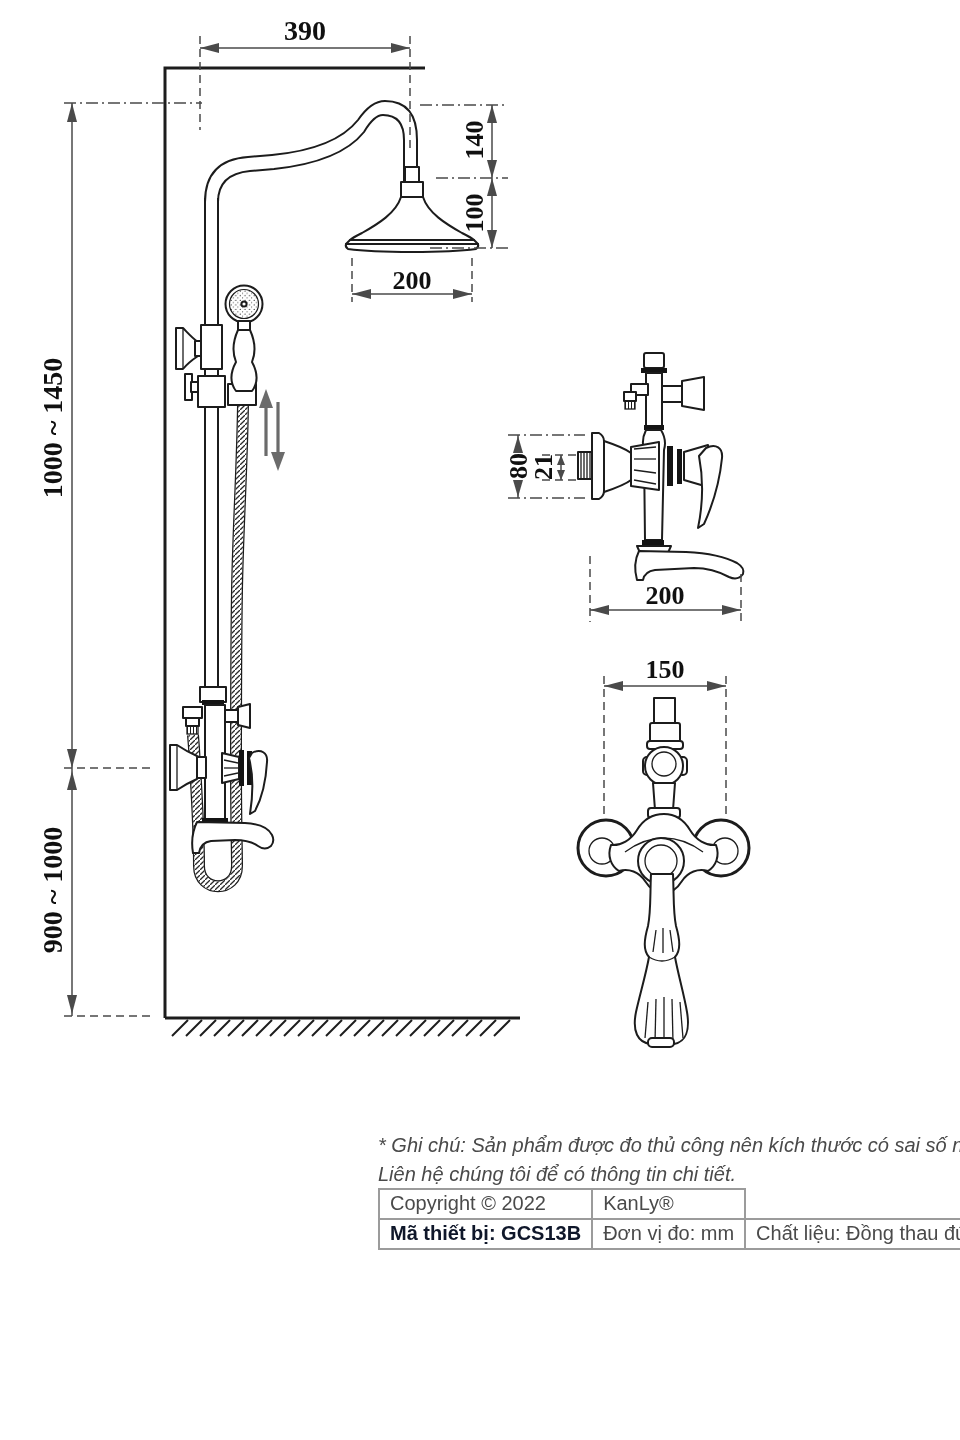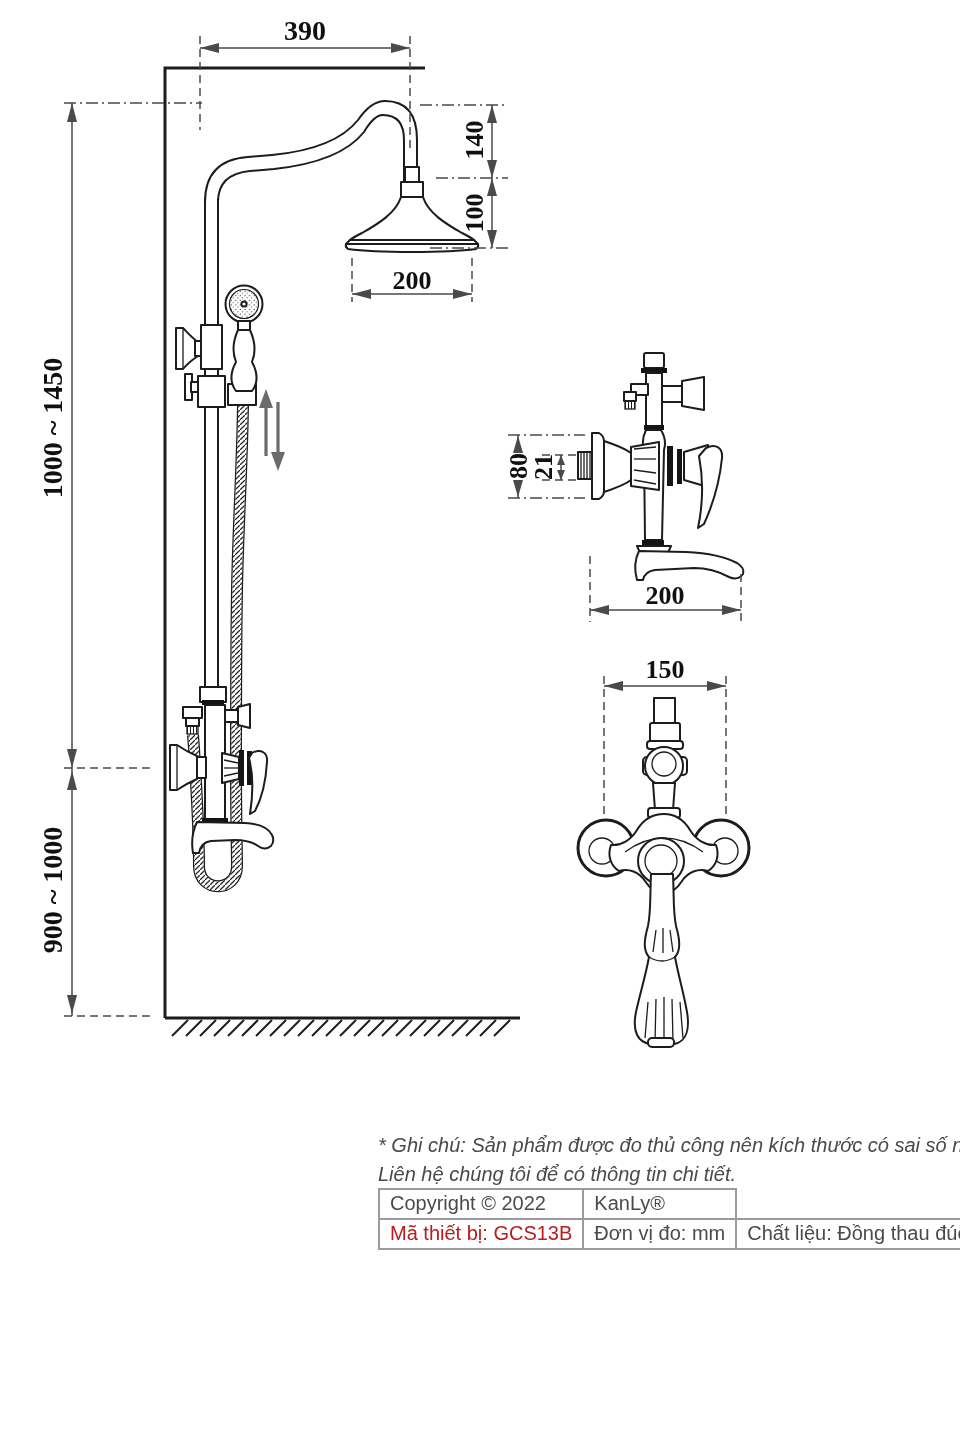--- a/index.html
+++ b/index.html
@@ -23,21 +23,21 @@
   .numlg{font-size:28px;}
   
   .note{position:absolute;left:378px;top:1131px;font-style:italic;font-size:20px;
         color:#4a4a4a;line-height:1.45;white-space:nowrap;}
   .spec{position:absolute;left:378px;top:1188px;border-collapse:collapse;}
   .spec td{border:2px solid #9b9b9b;font-size:20px;color:#4a4a4a;
            padding:1px 10px 3px 10px;line-height:24px;white-space:nowrap;background:#fff;}
   .spec td.c1{width:144px;border-radius:6px;}
   .spec td.c2{width:135px;margin-left:20px;}
   .spec td.c3{width:196px;}
-  .spec td.bold{font-weight:normal;color:#b91c1c;}
+  .spec td.bold{font-weight:bold;color:#0f172a;}
 </style>
 </head>
 <body>
 
 <div class="canvas">
 
 <svg width="960" height="1440" viewBox="0 0 960 1440">
   <defs>
     <pattern id="coil" patternUnits="userSpaceOnUse" width="5" height="5">
       <path d="M-1,6 L6,-1" stroke="#2b2b2b" stroke-width="1.3" fill="none"></path>

